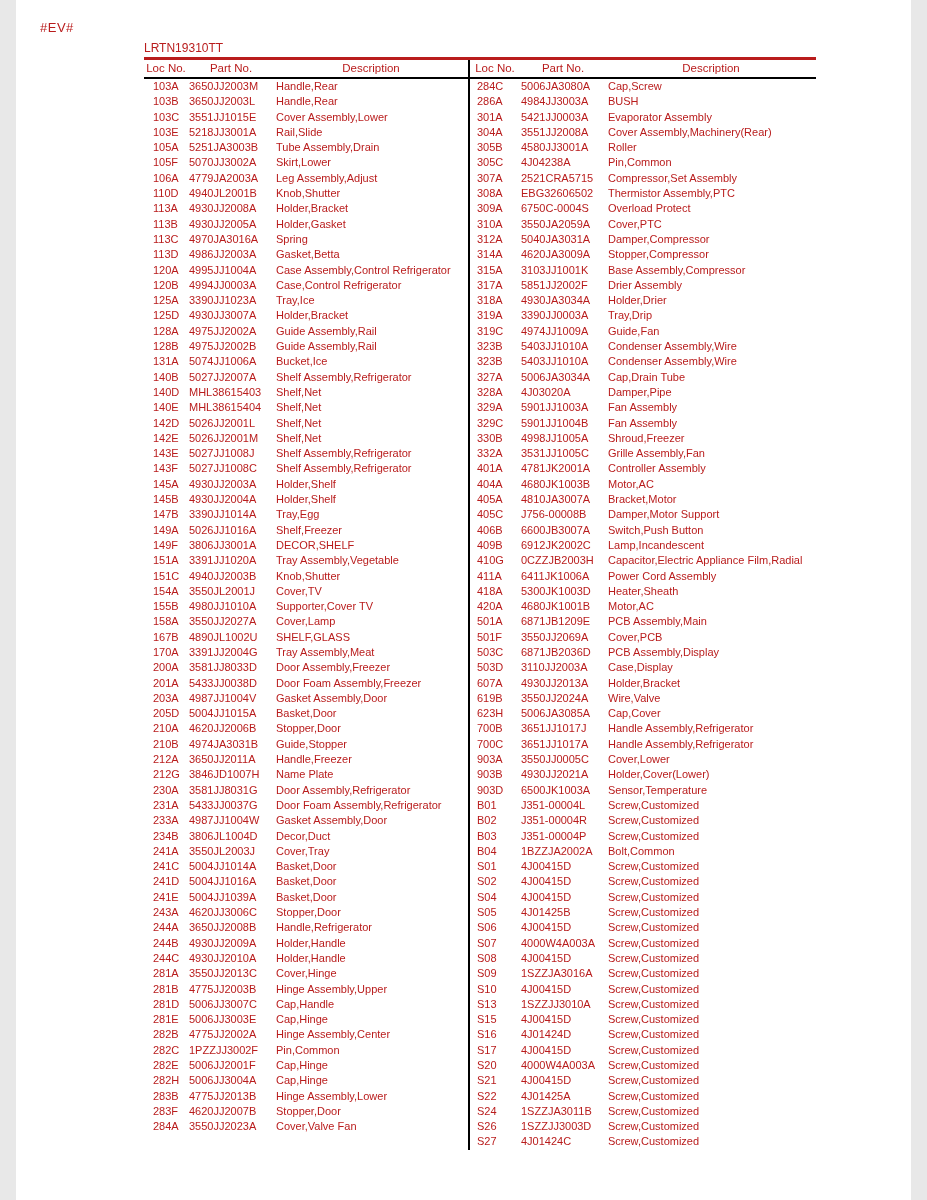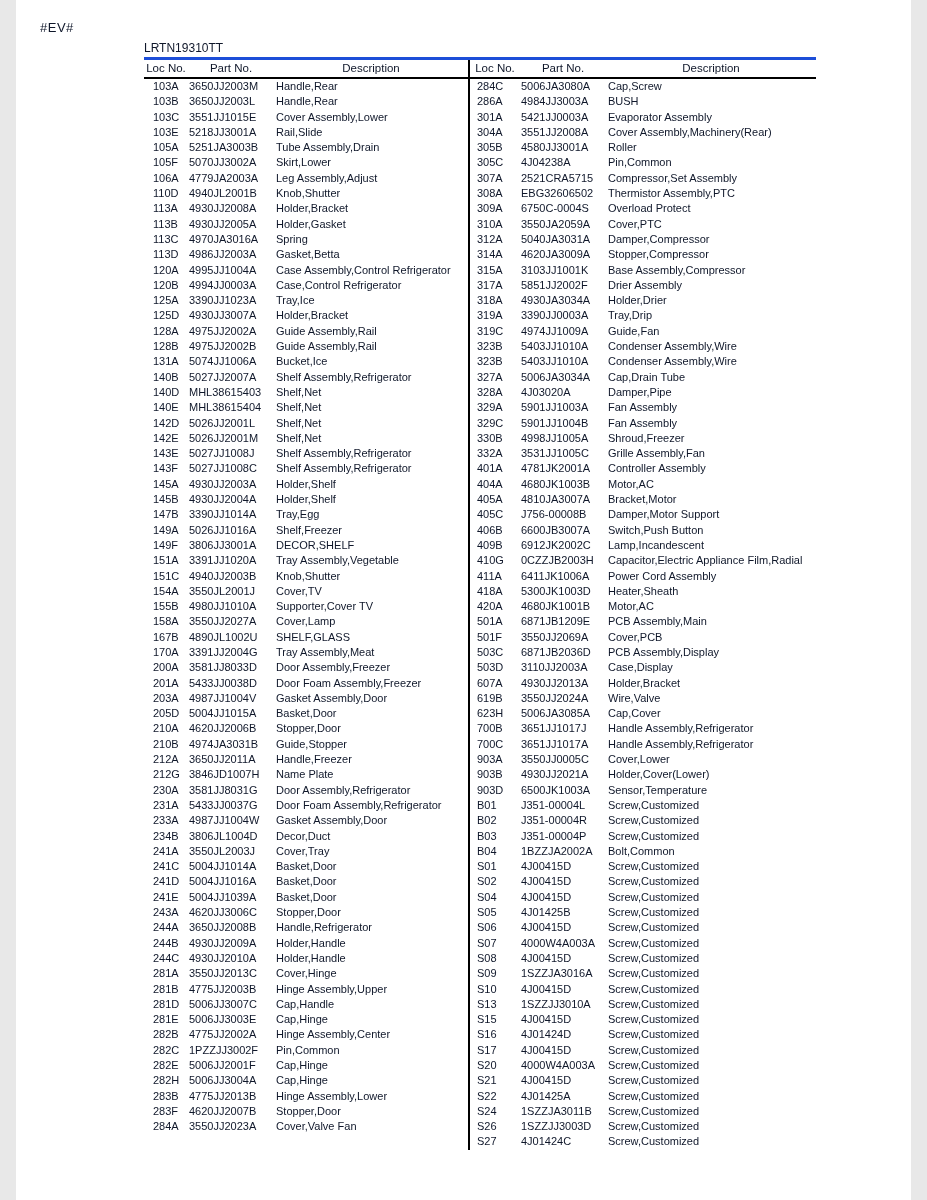--- a/index.html
+++ b/index.html
@@ -3,21 +3,21 @@
 <meta charset="utf-8">
 <style>
   * { margin: 0; padding: 0; box-sizing: border-box; }
   html, body { background: #e8e8e8; }
   .page {
     position: relative;
     width: 895px;
     height: 1200px;
     background: #ffffff;
     font-family: "Liberation Sans", sans-serif;
-    color: #0f172a;
+    color: #b91c1c;
     margin: 0 auto;
     overflow: hidden;
   }
   .corner-mark {
     position: absolute;
     top: 20px;
     left: 24px;
     font-size: 13px;
     letter-spacing: 0.5px;
   }
@@ -27,21 +27,21 @@
     left: 128px;
     width: 672px;
     text-align: left;
     font-size: 12px;
   }
   .parts-table {
     position: absolute;
     top: 57px;
     left: 128px;
     width: 672px;
-    border-top: 3px solid #1d4ed8;
+    border-top: 3px solid #b91c1c;
     display: flex;
     align-items: stretch;
   }
   .half { background: #fff; }
   .half.left  { width: 324px; }
   .half.right { flex: 1; }
   .center-divider {
     width: 2px;
     background: #000;
   }

